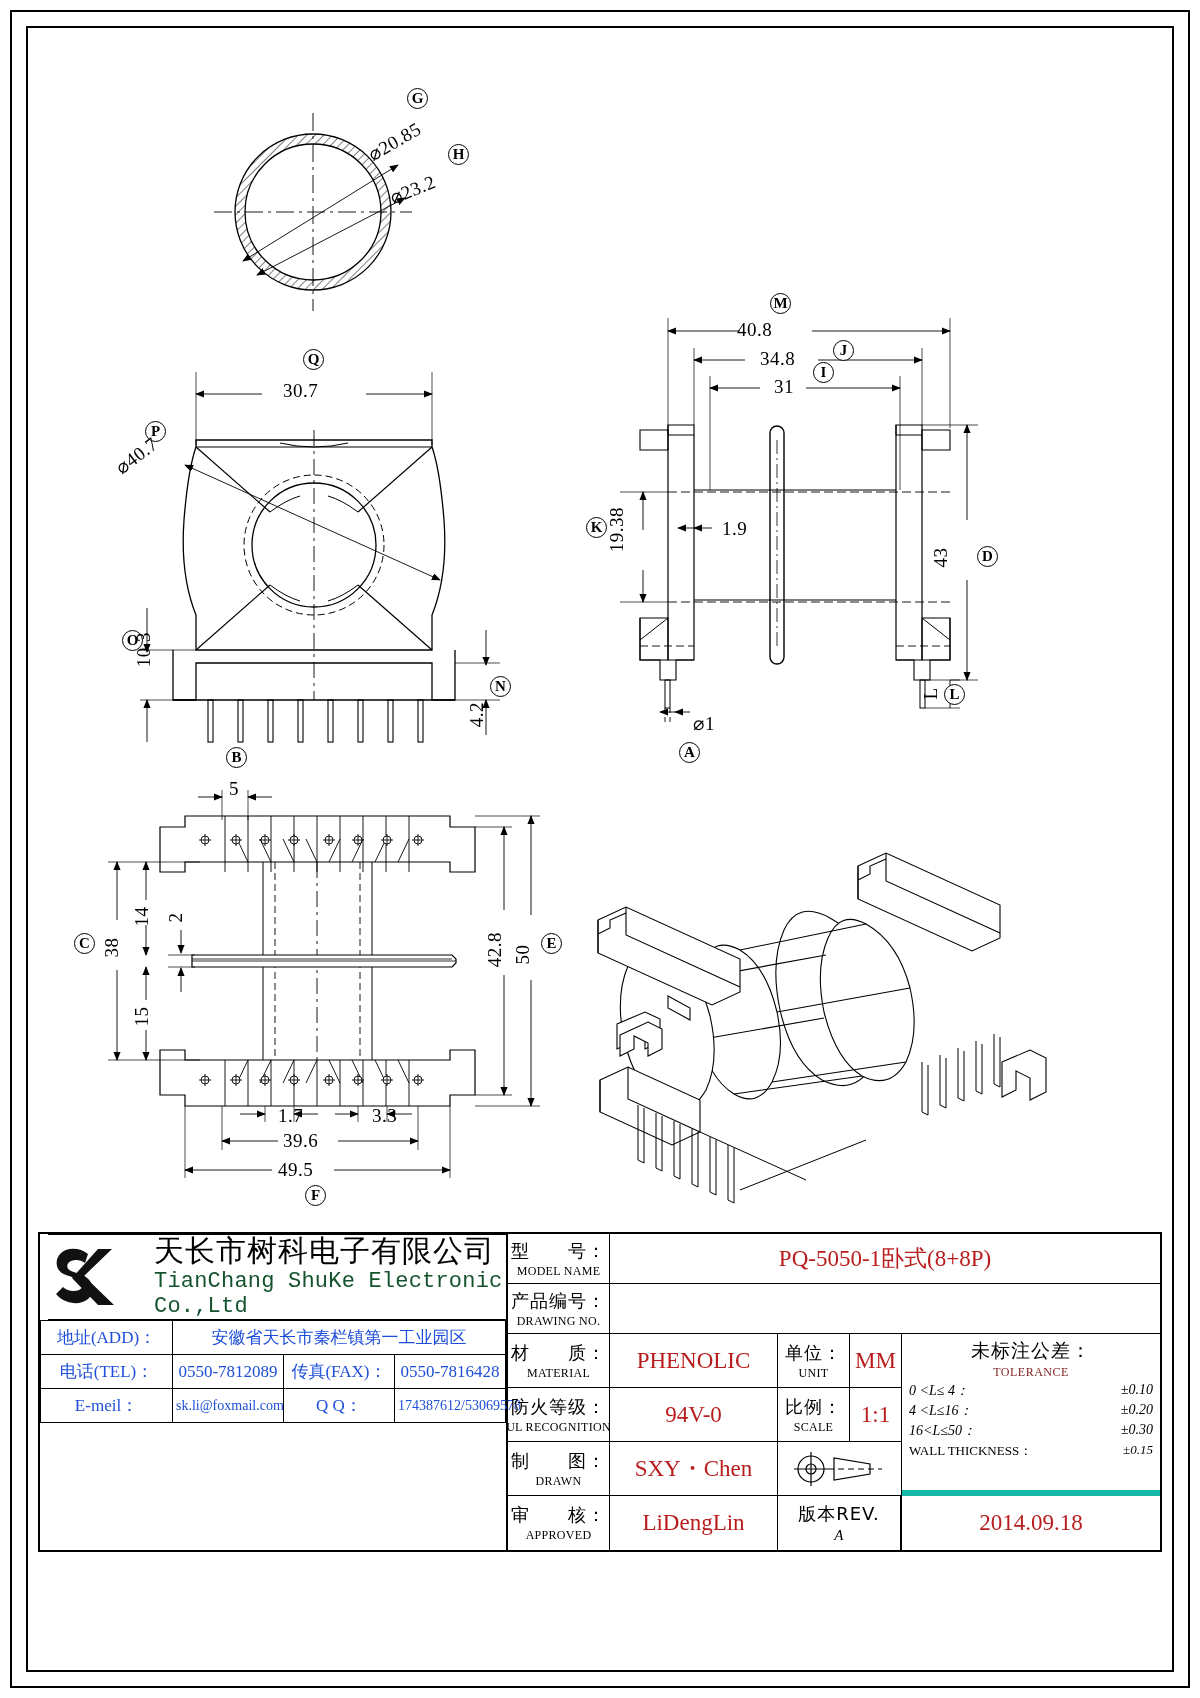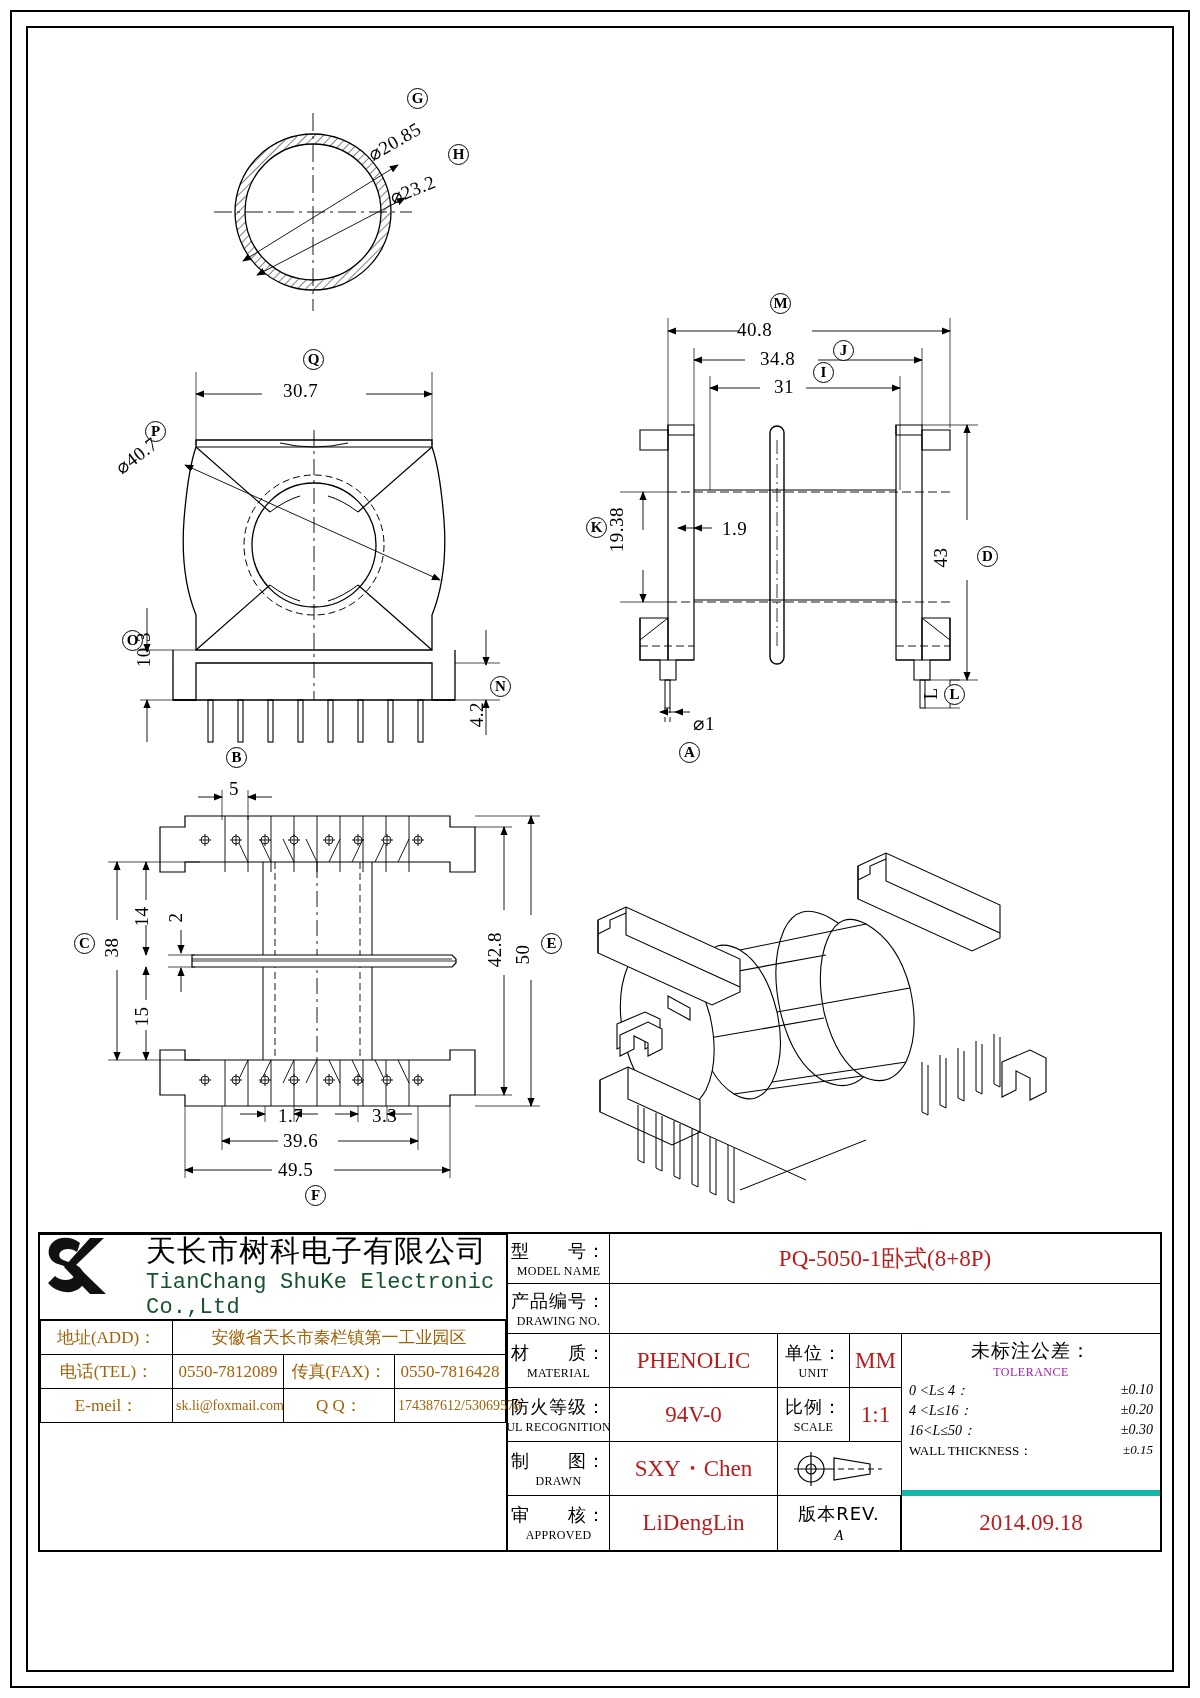--- a/index.html
+++ b/index.html
@@ -70,24 +70,25 @@
     color:#000;
     padding: 2px 0;
     height: 26px;
   }
   .rev-table th { font-weight: normal; }
   .rev-c1 { width: 62px; }
   .rev-c3 { width: 112px; }
 
   .logo-row {
     height: 86px;
-    display: flex; align-items: flex-start;
+    display: flex; align-items: center;
     border-bottom: 1px solid #000;
     border-top: 1px solid #000;
     padding-left: 6px;
+    margin-left: 8px;
   }
   .logo-mark {
     width: 96px; height: 62px;
     position: relative;
     flex: 0 0 auto;
     margin-right: 4px;
   }
   .company-cn {
     font-family: "DejaVu Sans", sans-serif;
     font-size: 30px;
@@ -100,21 +101,21 @@
     font-size: 22px;
     letter-spacing: 0.2px;
     color:#14532d;
     margin-top: 3px;
   }
   .contact-table { width:100%; border-collapse: collapse; table-layout: fixed; }
   .contact-table td {
     border: 1px solid #000;
     height: 34px;
     text-align: center;
-    color:#a16207;
+    color:#1d4ed8;
     font-size: 17px;
     font-family: "Liberation Serif", serif;
     padding: 0 3px;
   }
   .cn { font-family: "DejaVu Sans", sans-serif; font-size: 16px; }
   .mono { font-family: "Liberation Mono", monospace; font-size: 16px; }
 
   
   .tbr-row { display:flex; border-bottom: 1px solid #000; }
   .tbr-row:last-child { border-bottom: none; }
@@ -148,21 +149,21 @@
   }
   .bd-r { border-right: 1px solid #000; }
 
   .tol-box {
     width: 258px;
     display:flex; flex-direction:column;
     align-items:center;
     padding-top: 4px;
   }
   .tol-title { font-family:"DejaVu Sans", sans-serif; font-size: 19px; color:#000; letter-spacing:1px;}
-  .tol-sub { font-family:"Liberation Serif", serif; font-size: 12px; color:#a21caf; margin-top:1px; letter-spacing:0.5px;}
+  .tol-sub { font-family:"Liberation Serif", serif; font-size: 12px; color:#7f1d1d; margin-top:1px; letter-spacing:0.5px;}
   .tol-line {
     width: 244px;
     display:flex; justify-content:space-between;
     font-family:"Liberation Serif", serif;
     font-style: italic;
     font-size: 14px;
     color:#000;
     margin-top: 2px;
   }
   .tol-line.wall { font-style: normal; font-size: 13px; }

